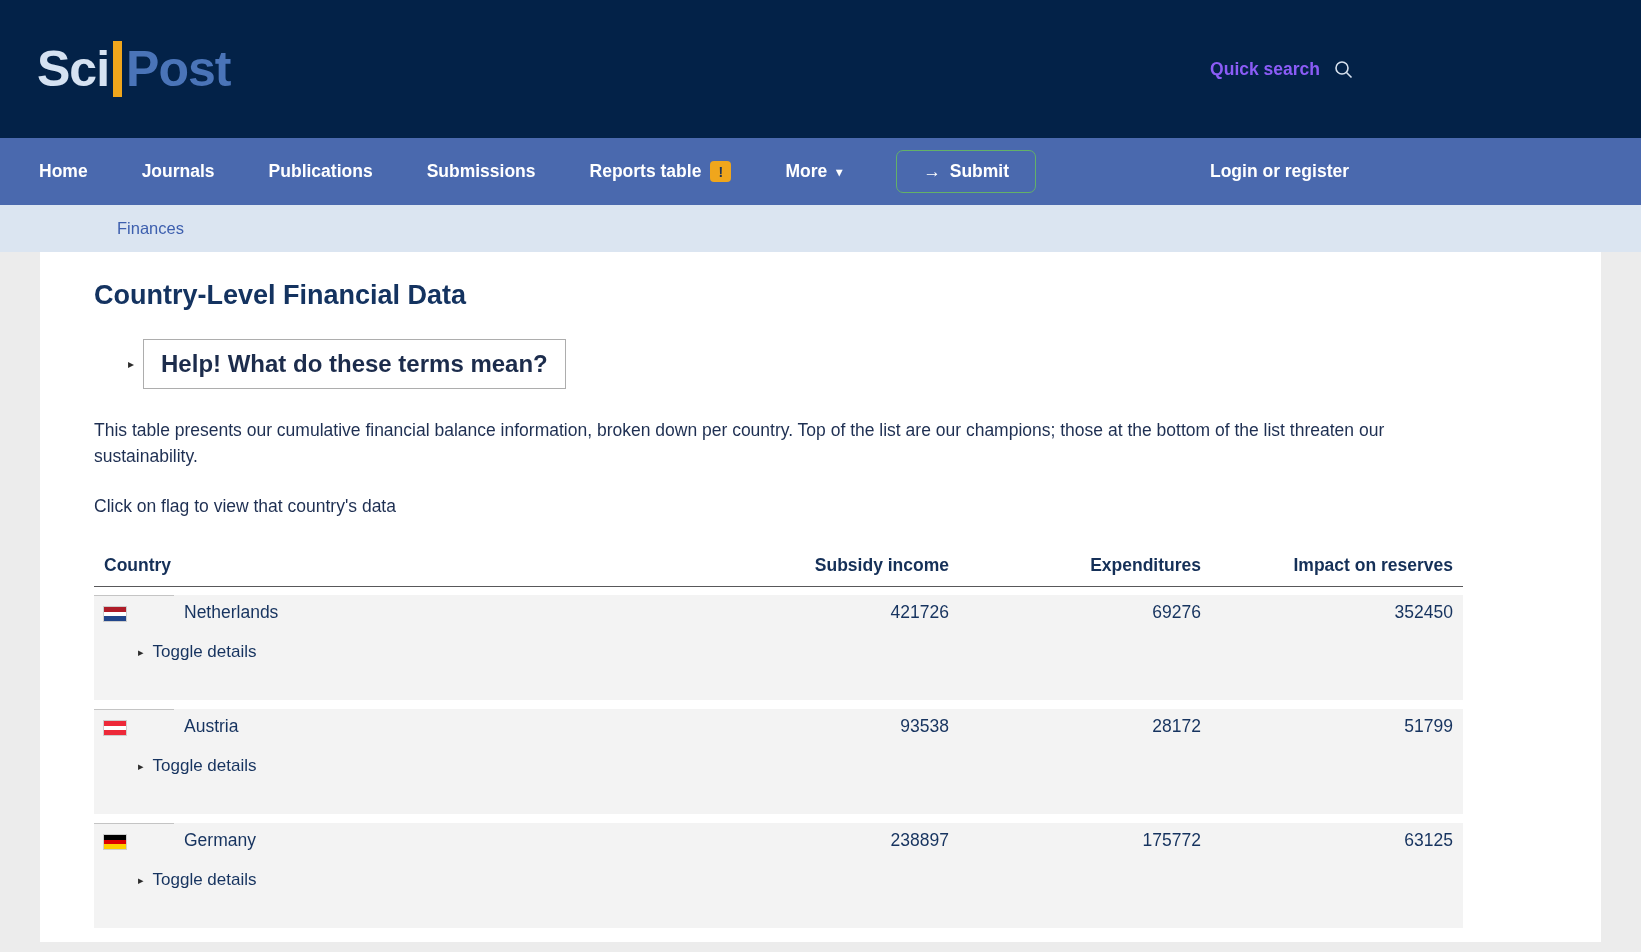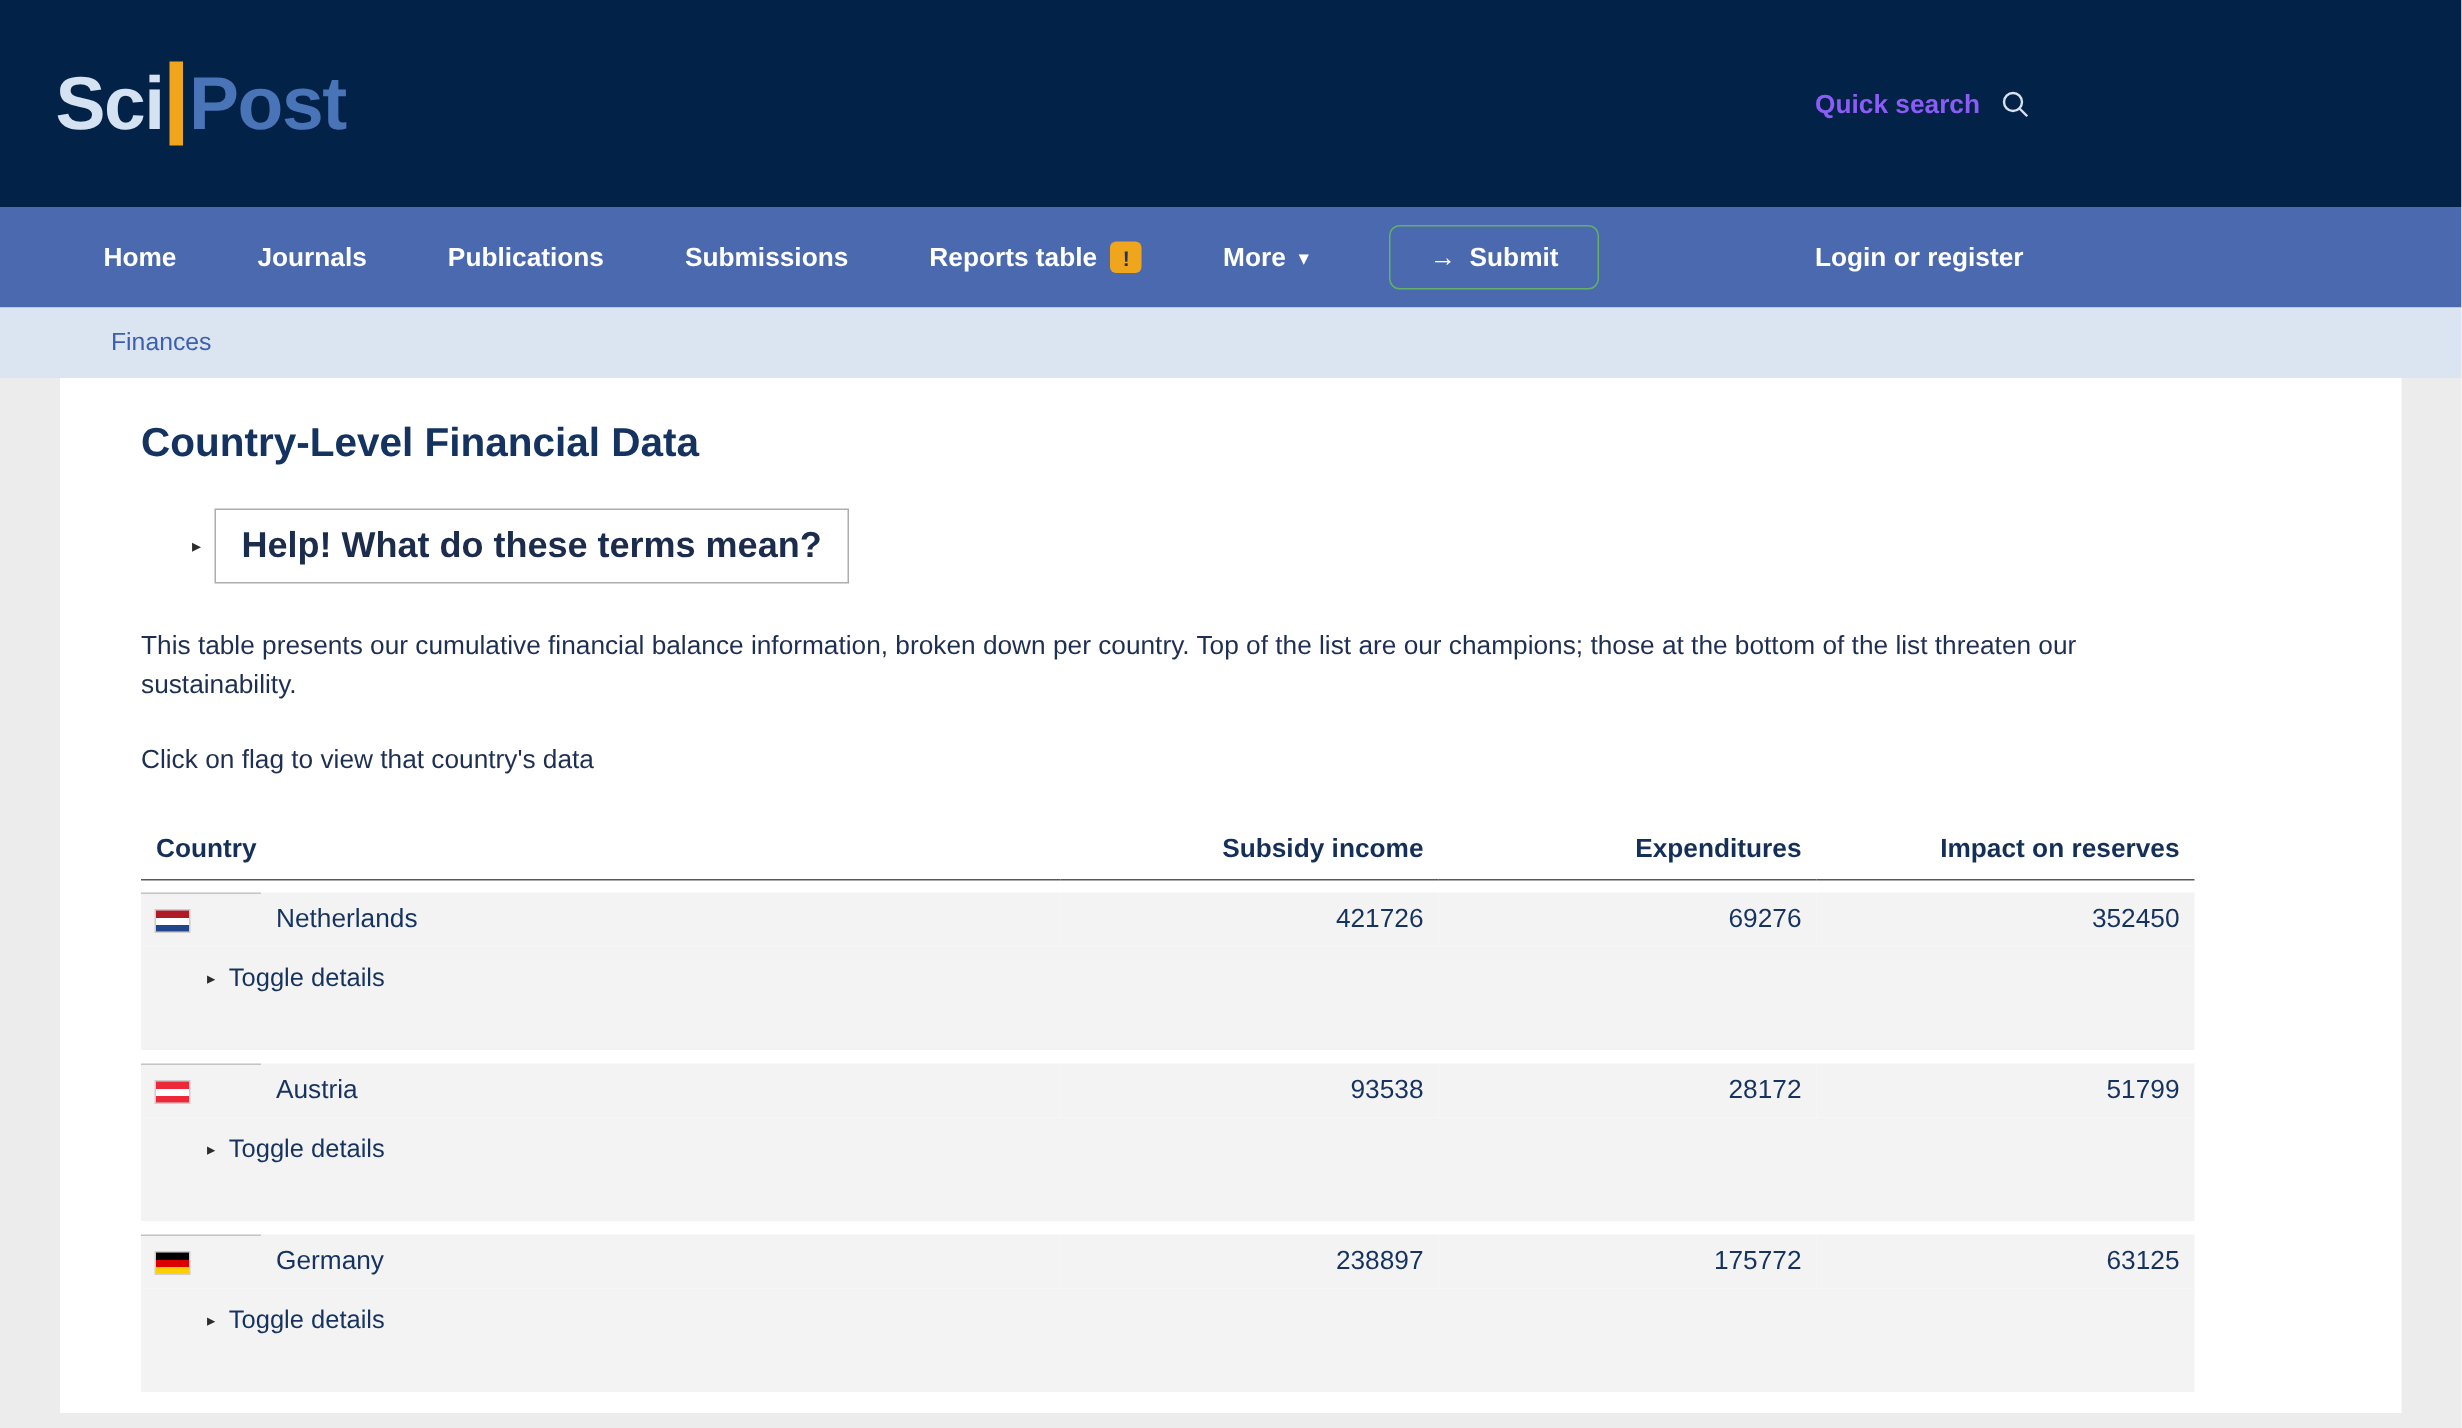--- a/index.html
+++ b/index.html
@@ -49,21 +49,21 @@
     cursor: pointer;
   }
   .search-icon svg { display: block; }
 
   
   .nav-bar {
     background: #4a69ae;
     height: 67px;
     display: flex;
     align-items: center;
-    padding-left: 69px;
+    padding-left: 39px;
   }
   .nav-item {
     font-size: 17.5px;
     font-weight: bold;
     color: #ffffff;
     margin-right: 54px;
     cursor: pointer;
     display: flex;
     align-items: center;
     gap: 9px;
@@ -107,21 +107,21 @@
     cursor: pointer;
     white-space: nowrap;
   }
 
   
   .breadcrumb {
     background: #dbe5f1;
     height: 47px;
     display: flex;
     align-items: center;
-    padding-left: 74px;
+    padding-left: 117px;
   }
   .breadcrumb a {
     color: #3d5fae;
     font-size: 16.5px;
     text-decoration: none;
     cursor: pointer;
   }
 
   
   .card {

